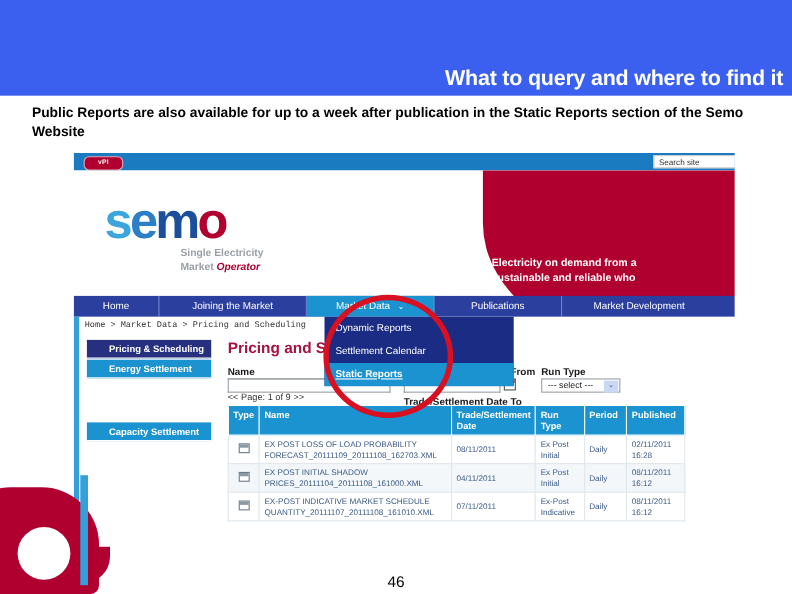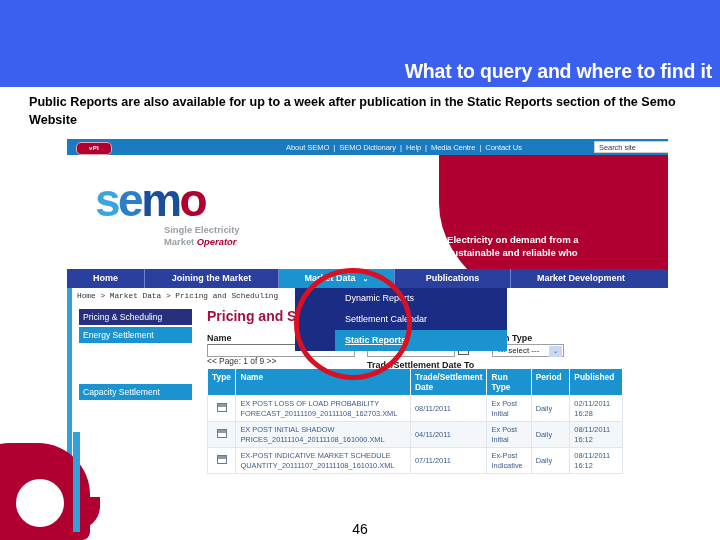--- a/index.html
+++ b/index.html
@@ -205,41 +205,40 @@
     left: 0; top: 130px;
     width: 601px; height: 19px;
     background: #2b3f9e;
     display: flex;
   }
   .nav-item {
     height: 19px;
     line-height: 19px;
     color: #ffffff;
     font-size: 9px;
-    font-weight: bold;
+    font-weight: normal;
     text-align: center;
     border-right: 1px solid #6f82cf;
     box-sizing: border-box;
     white-space: nowrap;
   }
   .nav-item.n-home { width: 78px; }
   .nav-item.n-join { width: 134px; }
   .nav-item.n-data { width: 116px; background: #1b93d0; }
   .nav-item.n-pub  { width: 116px; }
   .nav-item.n-dev  { width: 140px; border-right: none; }
   .nav-caret { font-size: 7px; margin-left: 7px; }
 
   
   .dropdown {
     position: absolute;
     left: 228px; top: 149px;
     width: 172px;
     background: #1b2c84;
     z-index: 6;
-    padding-left: 40px;
   }
   .dd-item {
     height: 21px;
     line-height: 21px;
     padding-left: 10px;
     color: #ffffff;
     font-size: 9px;
     box-sizing: border-box;
     white-space: nowrap;
   }
@@ -269,25 +268,25 @@
     color: #333333;
     white-space: nowrap;
     font-family: Liberation Mono, monospace;
   }
   .sidebtn {
     position: absolute;
     left: 12px;
     width: 113px; height: 17px;
     line-height: 17px;
     text-align: left;
-    padding-left: 4px;
+    padding-left: 20px;
     box-sizing: border-box;
     color: #ffffff;
     font-size: 8.6px;
-    font-weight: normal;
+    font-weight: bold;
     background: #1b93d0;
     border-bottom: 1px solid #ffffff;
     white-space: nowrap;
   }
   .sidebtn.s1 { top: 21px; background: #26307e; }
   .sidebtn.s2 { top: 39px; }
   .sidebtn.s3 { top: 57px; margin-top: 39px; }
 
   .page-h1 {
     position: absolute;
@@ -430,31 +429,20 @@
   <div class="slide-header">
     <div class="slide-title">What to query and where to find it</div>
   </div>
 
   <div class="slide-subtitle">Public Reports are also available for up to a week after publication in the Static Reports section of the Semo Website</div>
 
   <div class="shot">
 
     <div class="shot-topbar">
       <div class="vpi-badge">vPI</div>
-      <div class="top-links">
-        <span>About SEMO</span>
-        <span>|</span>
-        <span>SEMO Dictionary</span>
-        <span>|</span>
-        <span>Help</span>
-        <span>|</span>
-        <span>Media Centre</span>
-        <span>|</span>
-        <span>Contact Us</span>
-      </div>
       <div class="search-box">Search site</div>
     </div>
 
     <div class="shot-logoband">
       <div class="hero-red"></div>
       <div class="hero-text">
         <div>Electricity on demand from a</div>
         <div>sustainable and reliable who</div>
       </div>
       <div class="semo-logo"><span class="l-s">s</span><span class="l-e">e</span><span class="l-m">m</span><span class="l-o">o</span></div>

